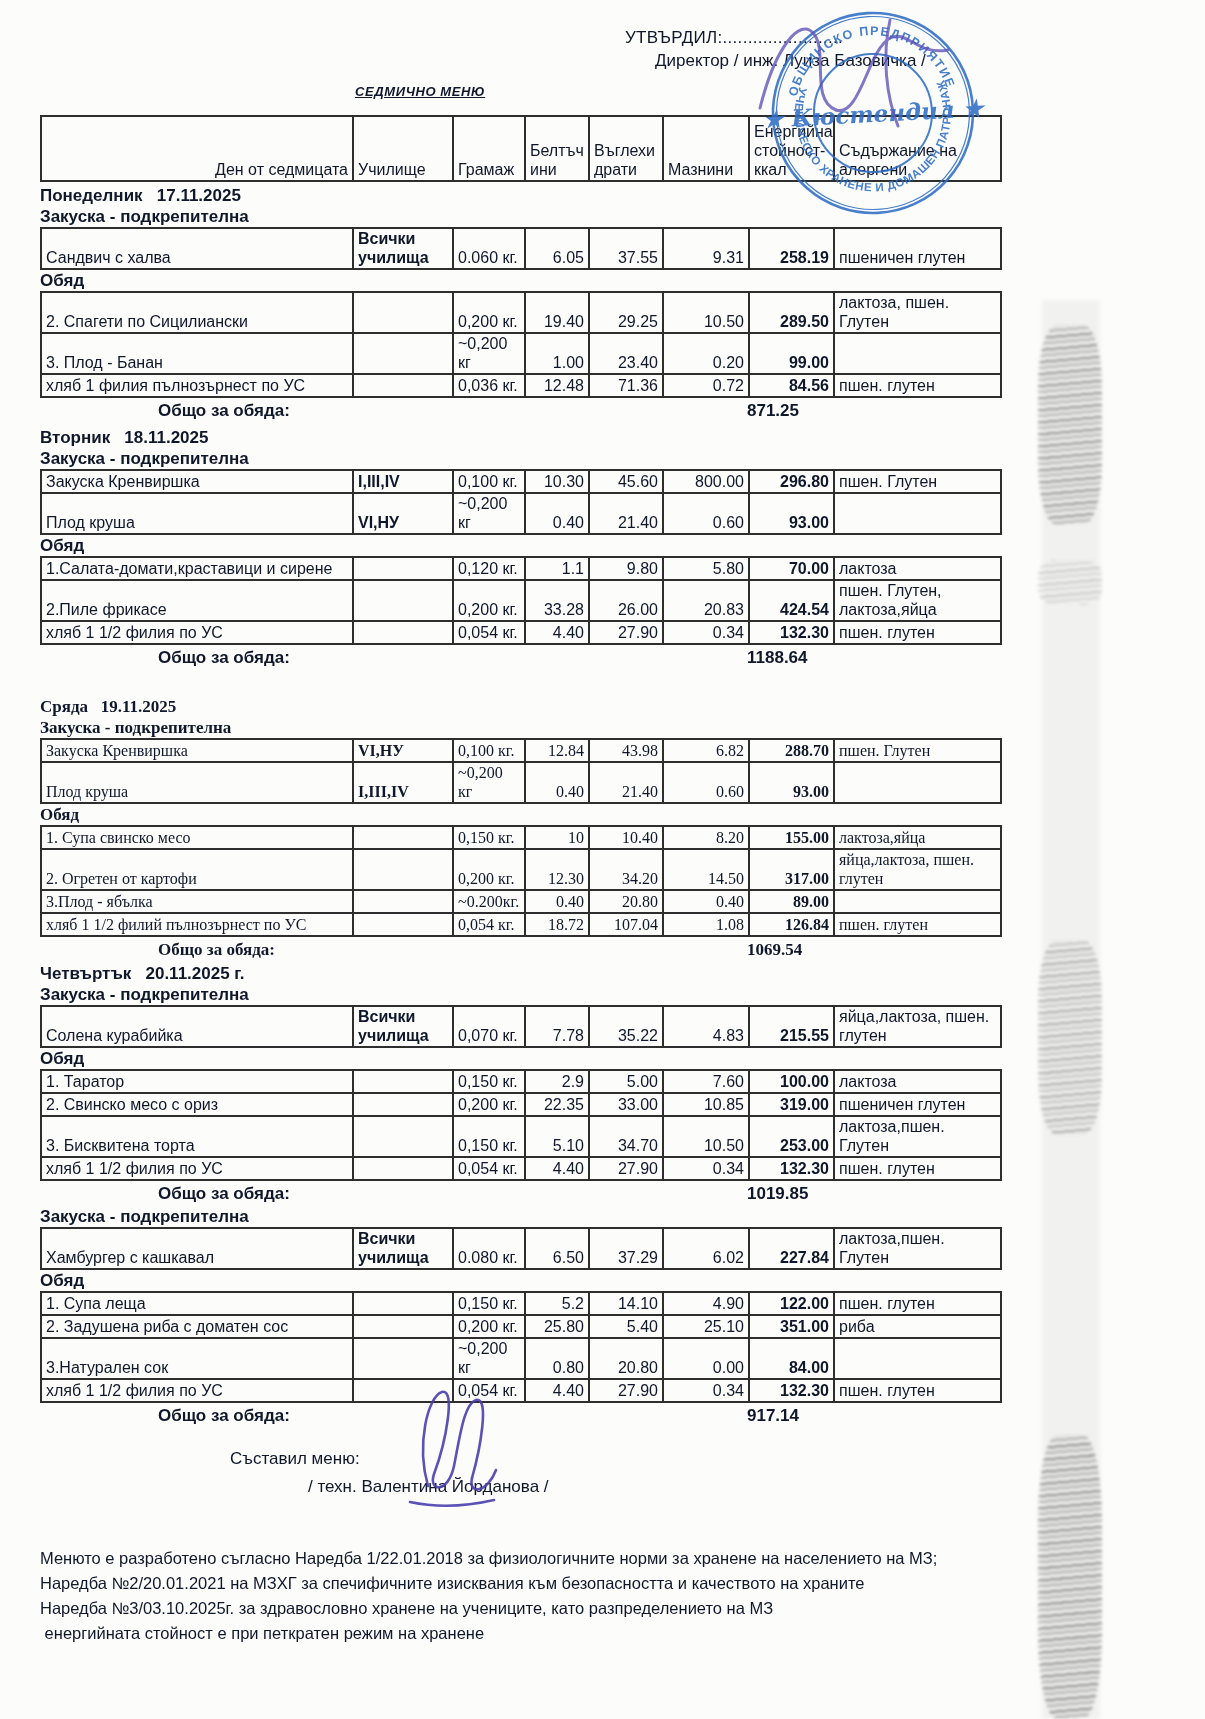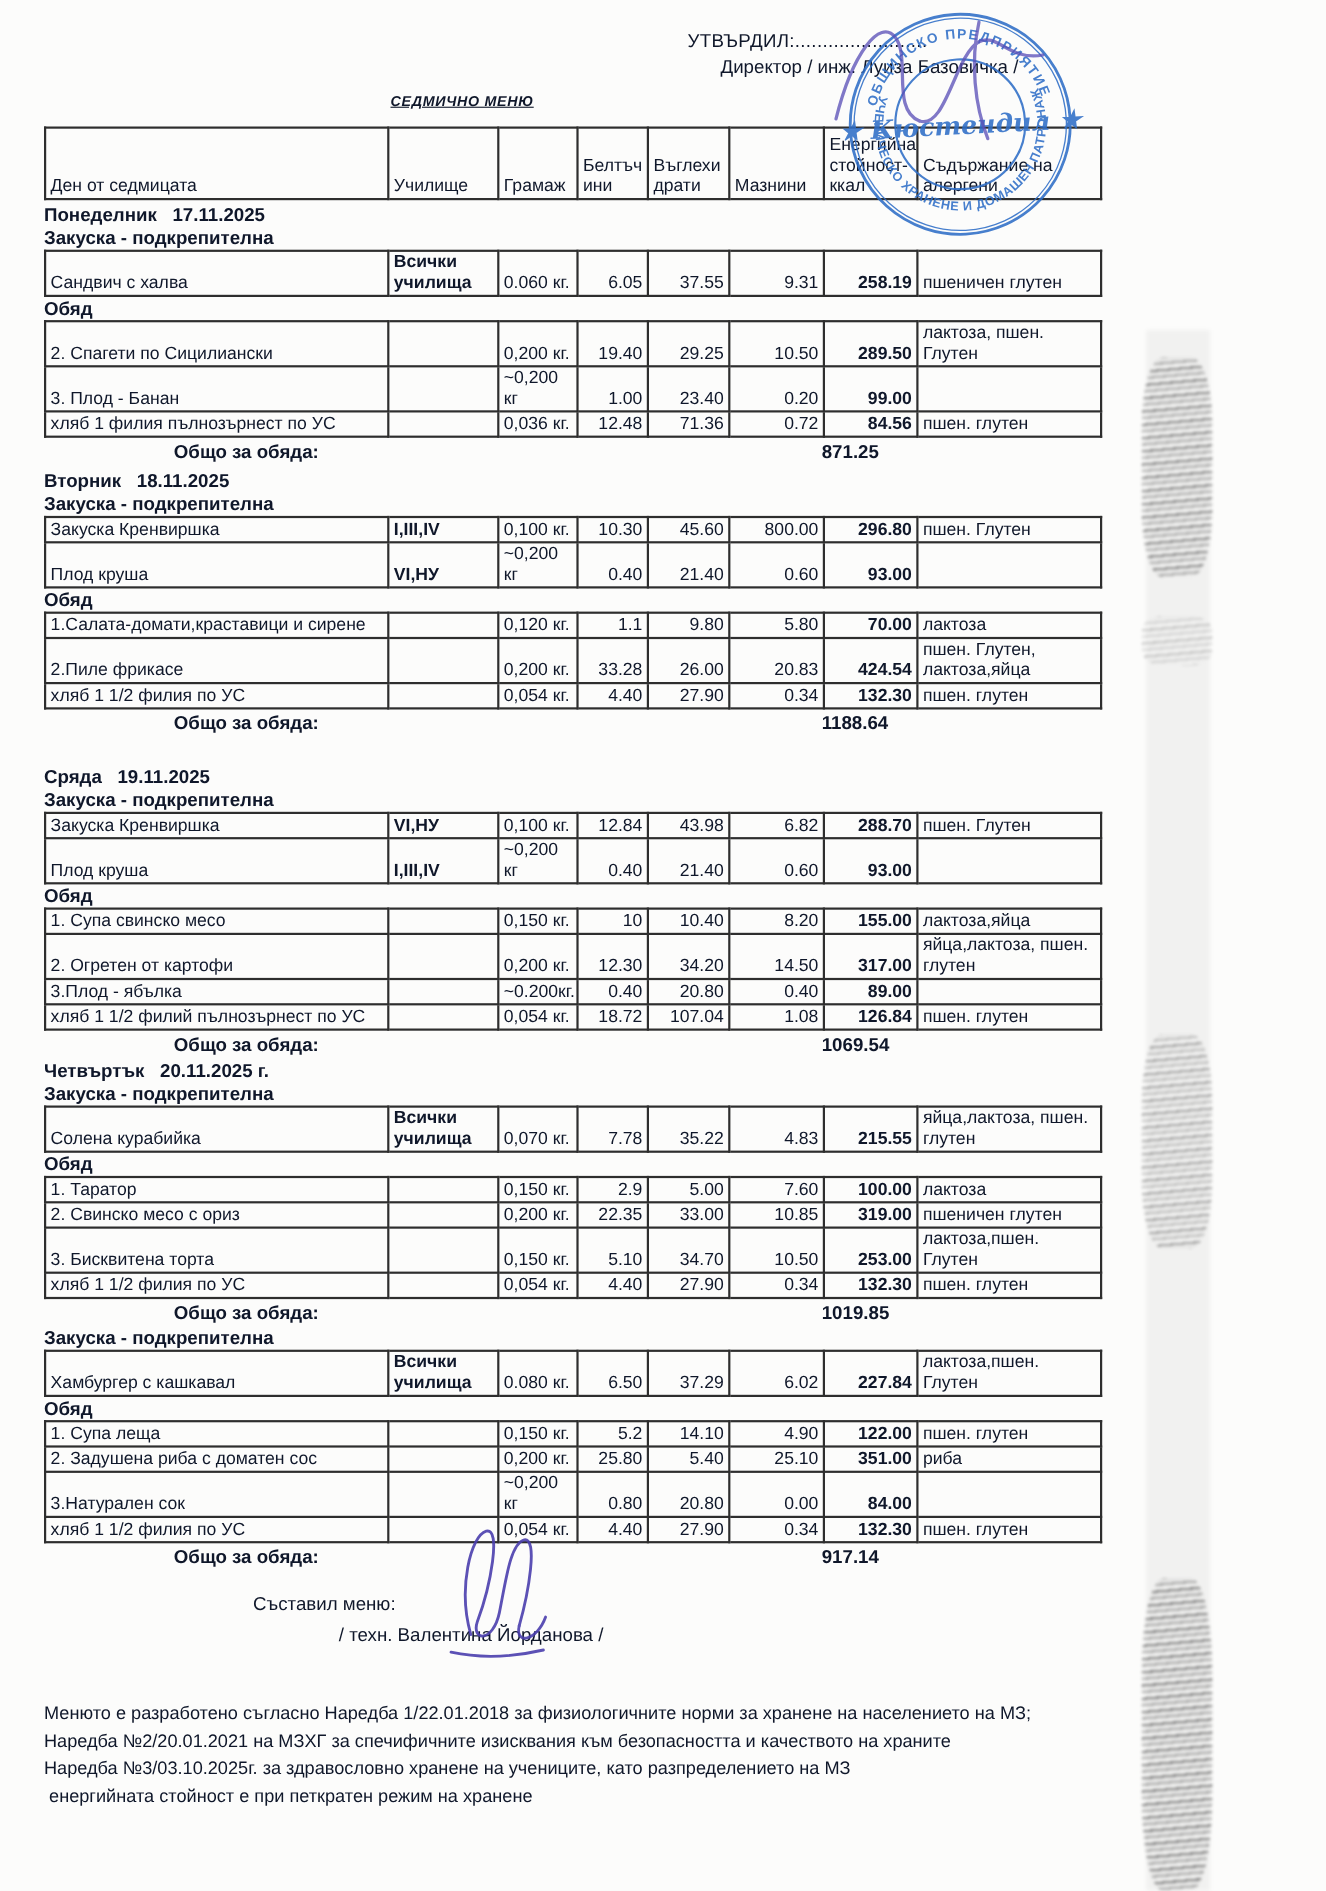--- a/index.html
+++ b/index.html
@@ -21,30 +21,30 @@
 
   .menu-table { border-collapse:collapse; table-layout:fixed; width:960px; }
   .menu-table td {
     border:2px solid #2e2e2e; padding:0 4px 1px 4px; vertical-align:bottom;
     font-size:16px; line-height:19px; white-space:pre-line; overflow:hidden;
   }
   .header-table td { height:62px; }
   .col-name{width:312px}.col-school{width:100px}.col-gram{width:72px}
   .col-protein{width:64px}.col-carbs{width:74px}.col-fat{width:86px}
   .col-energy{width:85px}.col-allerg{width:167px}
-  .hdr-day { text-align:left; }
+  .hdr-day { text-align:right; }
   .c-num,.c-energy { text-align:right; }
   .c-energy { font-weight:bold; }
   .c-school { font-weight:bold; }
   .menu-table td.single { height:20px; }
 
   .day-title { font-weight:bold; font-size:17px; line-height:21px; margin-top:3px; white-space:pre; }
   .meal-label { font-weight:bold; font-size:17px; line-height:21px; }
   #sections section:nth-child(2) .day-title { margin-top:6px; }
-  #sections section:nth-child(3) { margin-top:28px; }
+  #sections section:nth-child(3) { margin-top:28px;font-family:Liberation Serif, serif; }
 
   .total-line { display:flex; width:960px; font-weight:bold; font-size:17px; line-height:21px; margin:2px 0 2px; }
   .total-label { margin-left:118px; }
   .total-value { margin-left:auto; width:86px; text-align:left; margin-right:167px; }
 
   .composer { position:relative; margin:22px 0 0 190px; font-size:17px; line-height:22px; }
   .composer-name { margin-left:78px; margin-top:6px; }
 
   .footer { margin-top:48px; font-size:16.5px; line-height:25px; white-space:pre-wrap; width:940px; }
 

